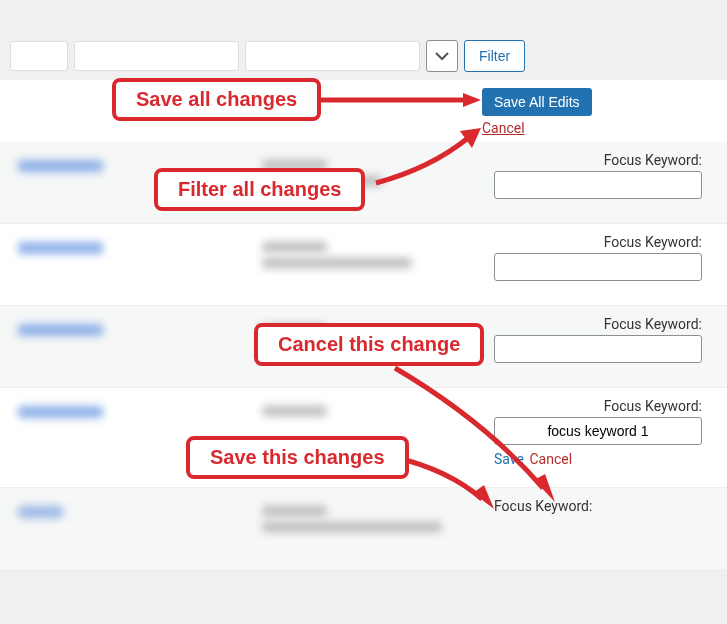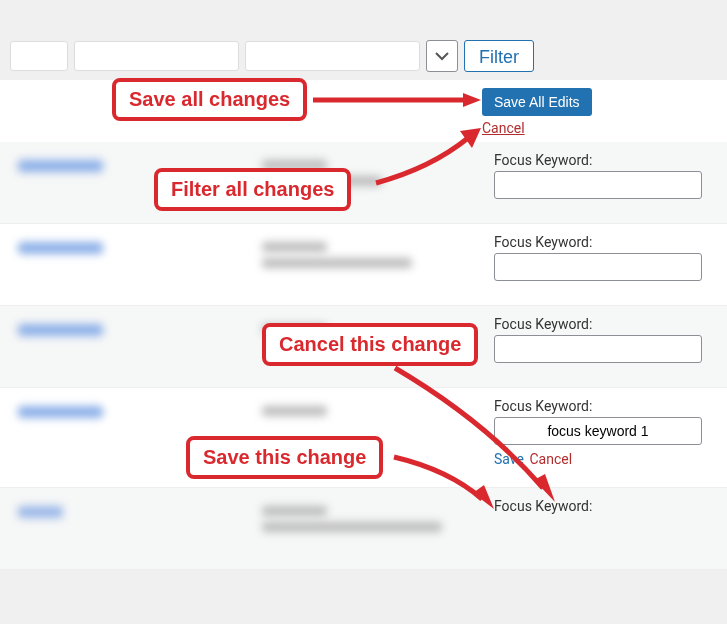--- a/index.html
+++ b/index.html
@@ -46,21 +46,21 @@
     cursor: pointer;
   }
   .sel4 svg { width: 16px; height: 16px; }
   .filter-btn {
     border: 1px solid #2271b1;
     background: #fff;
     color: #2271b1;
     padding: 6px 14px;
     border-radius: 3px;
     cursor: pointer;
-    font-size: 18px;
+    font-size: 14px;
     height: 32px;
   }
   .content {
     background: #86efac;
     position: relative;
   }
   .row {
     position: relative;
     border-bottom: 1px solid #eee;
     background: #fff;
@@ -81,20 +81,21 @@
   .tag-blur2b { left: 262px; top: 34px; width: 150px; height: 10px; background: #bbb; }
   .focus-block {
     position: absolute;
     left: 494px;
     top: 10px;
   }
   .focus-label {
     font-size: 14px;
     color: #333;
     margin-bottom: 3px;
+    text-align: right;
   }
   .focus-input {
     width: 208px;
     height: 28px;
     border: 1px solid #8c8f94;
     border-radius: 3px;
     padding: 2px 6px;
     font-size: 14px;
     background: #fff;
     text-align: center;
@@ -135,21 +136,21 @@
   .cancel-inline {
     color: #b32d2e;
     margin-left: 2px;
     cursor: pointer;
   }
   .callout {
     position: absolute;
     border: 4px solid #d9292e;
     border-radius: 8px;
     background: #fff;
-    padding: 6px 13px;
+    padding: 6px 20px;
     font-family: "Comic Sans MS", "Marker Felt", sans-serif;
     font-weight: bold;
     font-size: 20px;
     color: #d9292e;
     white-space: nowrap;
     z-index: 100;
   }
   svg.arrow {
     position: absolute;
     z-index: 99;
@@ -252,23 +253,23 @@
   <path d="M0,10 L152,10"></path>
   <polygon points="150,3 168,10 150,17"></polygon>
 </svg>
 
 <div class="callout" style="left:154px;top:168px">Filter all changes</div>
 <svg class="arrow" style="left:376px;top:128px;width:110px;height:60px">
   <path d="M0,55 Q55,40 92,10"></path>
   <polygon points="84,3 105,0 96,20"></polygon>
 </svg>
 
-<div class="callout" style="left:262px;top:323px">Cancel this change</div>
+<div class="callout" style="left:254px;top:323px">Cancel this change</div>
 <svg class="arrow" style="left:395px;top:366px;width:165px;height:140px">
   <path d="M0,2 Q90,55 148,122"></path>
   <polygon points="139,114 160,136 150,108"></polygon>
 </svg>
 
-<div class="callout" style="left:186px;top:436px">Save this change</div>
+<div class="callout" style="left:186px;top:436px">Save this changes</div>
 <svg class="arrow" style="left:394px;top:455px;width:105px;height:60px">
   <path d="M0,2 Q55,15 88,44"></path>
   <polygon points="79,38 100,54 90,30"></polygon>
 </svg>
 
 </body></html>

